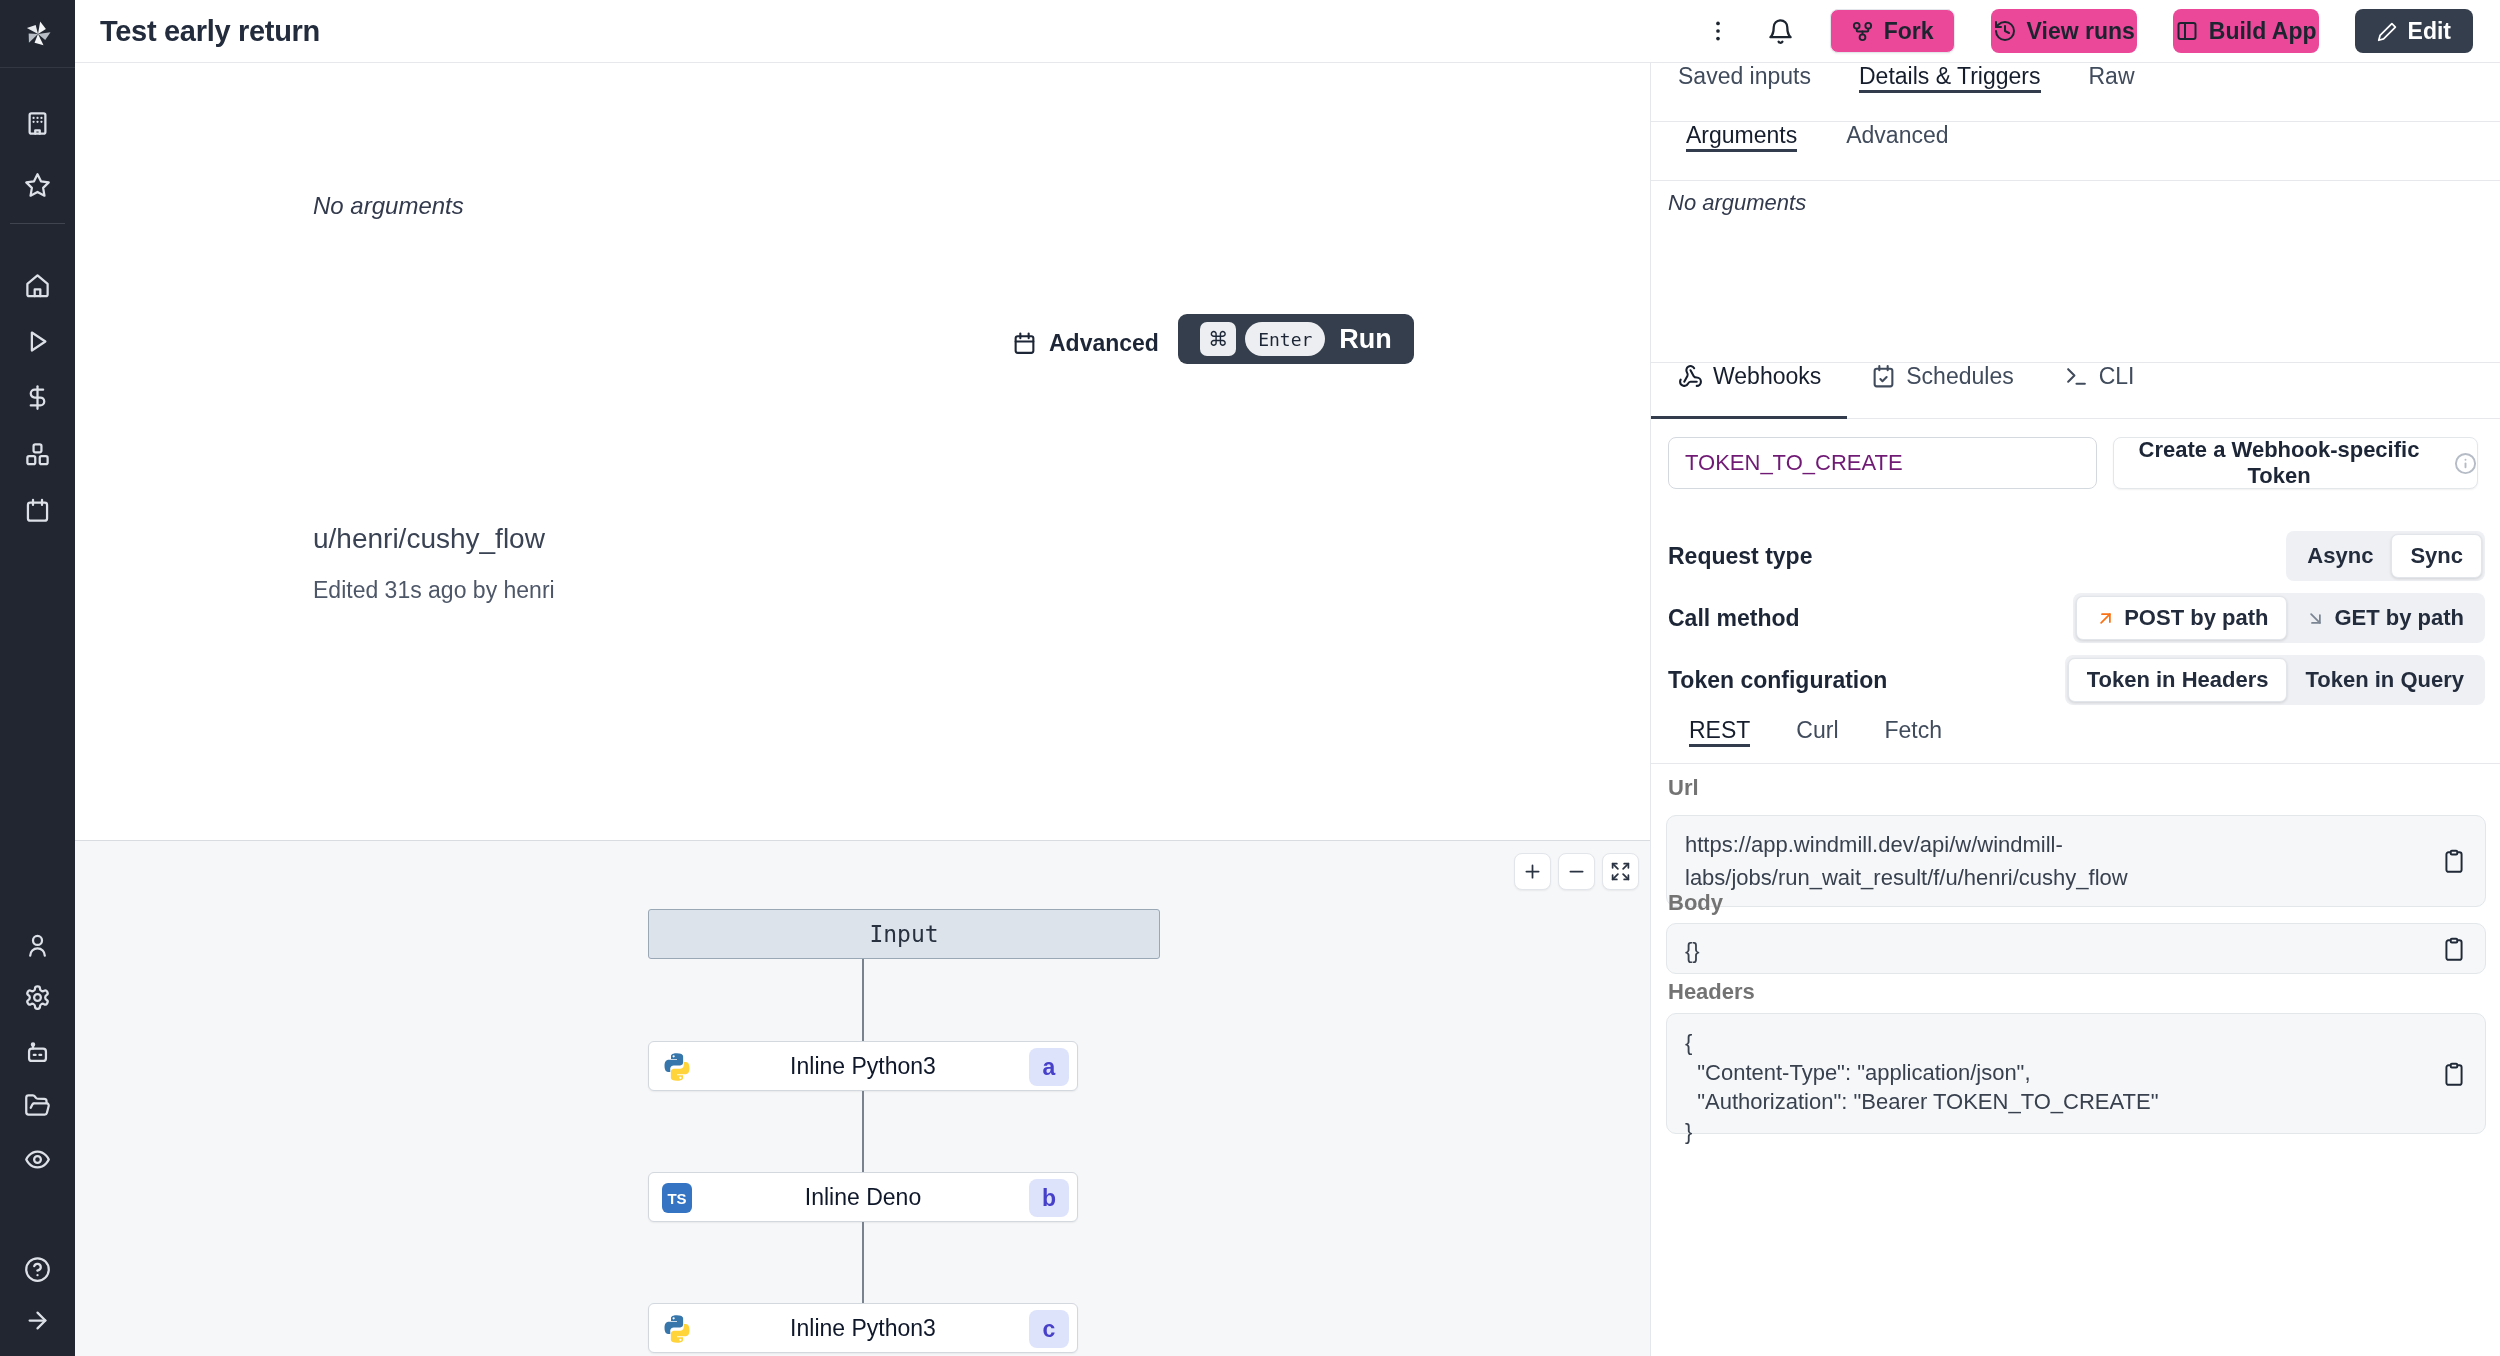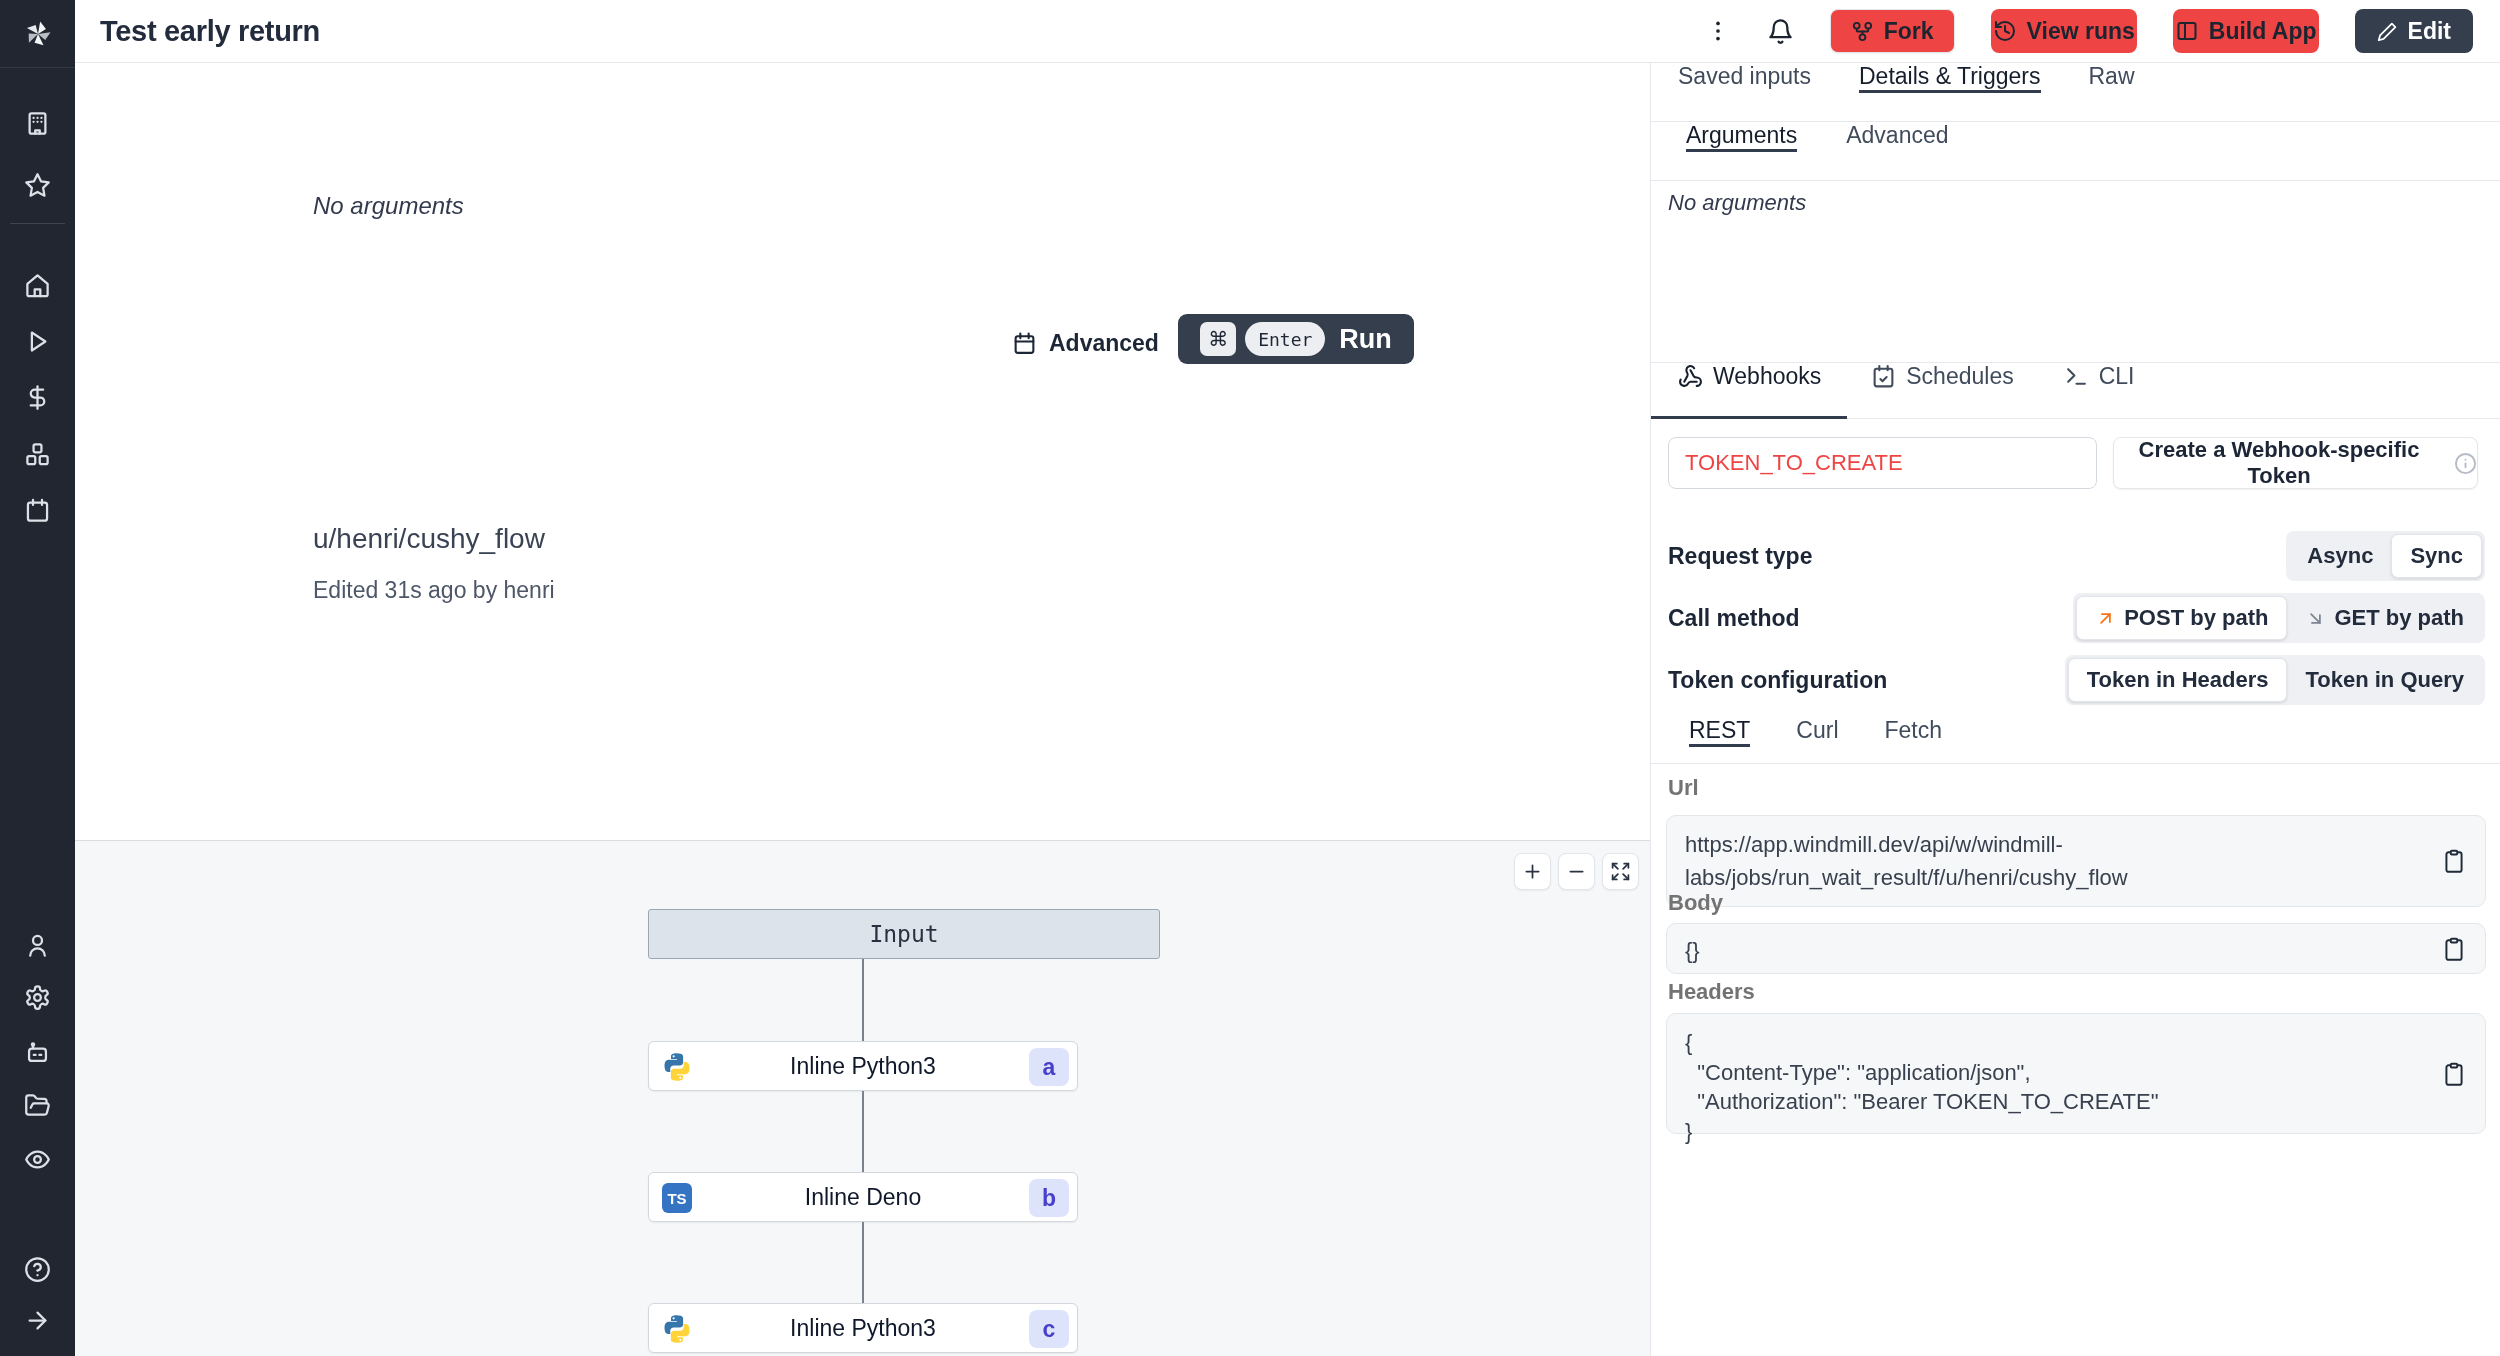--- a/index.html
+++ b/index.html
@@ -12,21 +12,21 @@
   .sidebar { position:absolute; left:0; top:0; width:75px; height:1356px; background:#212631; z-index:5; }
   .logo-box { position:absolute; left:0; top:0; width:75px; height:68px; display:flex; align-items:center; justify-content:center; border-bottom:1px solid rgba(255,255,255,.08); cursor:pointer; }
   .side-ic { position:absolute; left:0; width:75px; height:38px; display:flex; align-items:center; justify-content:center; color:#dde1e7; cursor:pointer; }
   .side-div { position:absolute; left:10px; right:10px; height:1px; background:rgba(255,255,255,.14); }
 
   
   .topbar { position:absolute; left:75px; top:0; width:2425px; height:63px; background:#fff; border-bottom:1px solid #e6e8eb; display:flex; align-items:center; padding:0 27px 0 25px; }
   .tb-title { font-size:29px; font-weight:700; color:#232c3d; letter-spacing:-.3px; }
   .tb-right { margin-left:auto; display:flex; align-items:center; gap:36px; }
   .icon-btn { color:#1c2430; cursor:pointer; background:none; border:none; display:flex; align-items:center; }
-  .btn { display:flex; align-items:center; gap:10px; height:44px; font-size:23px; font-weight:600; color:#1c2430; cursor:pointer; background:#ef4444; border:none; border-radius:8px; }
+  .btn { display:flex; align-items:center; gap:10px; height:44px; font-size:23px; font-weight:600; color:#1c2430; cursor:pointer; background:#ec4899; border:none; border-radius:8px; }
   .btn.bordered { border:1px solid #e3e6ea; padding:0 20px; box-shadow:0 1px 2px rgba(0,0,0,.05); }
   .btn.ghost { padding:0 2px; }
   .btn.dark { background:#343e4d; color:#fff; padding:0 22px; }
 
   
   .run-section { position:absolute; left:75px; top:63px; width:1575px; height:777px; background:#fff; }
   .no-args-main { position:absolute; left:238px; top:129px; font-size:24px; font-style:italic; color:#333a4d; }
   .advanced-btn { position:absolute; left:937px; top:257px; height:46px; display:flex; align-items:center; gap:12px; font-size:23px; font-weight:600; color:#1d2636; cursor:pointer; background:none; border:none; }
   .run-btn { position:absolute; left:1103px; top:251px; width:236px; height:50px; background:#343e4d; border-radius:9px; display:flex; align-items:center; justify-content:center; gap:9px; cursor:pointer; border:none; }
   .key-chip { height:34px; min-width:34px; padding:0 8px; background:#edeef1; border-radius:7px; display:flex; align-items:center; justify-content:center; font-size:20px; color:#1d2636; }
@@ -51,21 +51,21 @@
   .rp { position:absolute; left:1650px; top:63px; width:850px; height:1293px; background:#fff; border-left:1px solid #e4e7eb; }
   .tabrow { position:absolute; left:0; width:850px; display:flex; align-items:flex-start; border-bottom:1px solid #e6e8eb; }
   .tab { display:flex; align-items:center; gap:10px; font-size:23px; color:#404b5c; cursor:pointer; border-bottom:3px solid transparent; margin-bottom:-1px; }
   .tab.active { color:#161e2d; border-bottom-color:#323c4d; }
   .tabrow1 { top:0; height:59px; padding-left:27px; gap:48px; }
   .tabrow2 { top:59px; height:59px; padding-left:35px; gap:49px; }
   .no-args-panel { position:absolute; left:17px; top:127px; font-size:22px; font-style:italic; color:#333a4d; }
   .trigger-top { position:absolute; left:0; top:299px; width:850px; height:1px; background:#e6e8eb; }
   .tabrow3 { top:300px; height:56px; padding-left:27px; gap:50px; }
   .wh-underline { position:absolute; left:0; top:353px; width:196px; height:3px; background:#323c4d; }
-  .token-input { position:absolute; left:17px; top:374px; width:429px; height:52px; border:1px solid #d4d9df; border-radius:8px; padding:0 16px; font-size:22px; color:#ef4444; font-family:"Liberation Sans","DejaVu Sans",sans-serif; background:#fff; }
+  .token-input { position:absolute; left:17px; top:374px; width:429px; height:52px; border:1px solid #d4d9df; border-radius:8px; padding:0 16px; font-size:22px; color:#701a75; font-family:"Liberation Sans","DejaVu Sans",sans-serif; background:#fff; }
   .create-token-btn { position:absolute; left:462px; top:374px; width:365px; height:52px; background:#fff; border:1px solid #e4e7ea; border-radius:8px; box-shadow:0 1px 2px rgba(0,0,0,.06); display:flex; align-items:center; justify-content:center; gap:10px; font-size:22px; font-weight:600; color:#1d2636; cursor:pointer; }
   .cfg-row { position:absolute; left:17px; width:817px; height:52px; display:flex; align-items:center; }
   .cfg-label { font-size:23px; font-weight:600; color:#1d2636; }
   .seg { margin-left:auto; display:flex; background:#eef0f3; border-radius:8px; padding:3px; }
   .seg-opt { display:flex; align-items:center; gap:8px; padding:0 18px; height:44px; font-size:22px; font-weight:600; color:#232c3c; border-radius:7px; cursor:pointer; }
   .seg-opt.selected { background:#fff; border:1px solid #e2e5ea; box-shadow:0 1px 3px rgba(0,0,0,.13); }
   .tabrow4 { top:654px; height:47px; padding-left:38px; gap:46px; }
   .fld-label { position:absolute; left:17px; font-size:22px; font-weight:700; color:#737373; }
   .code-box { position:absolute; left:15px; width:820px; background:#f5f7f9; border:1px solid #e3e7ea; border-radius:10px; padding:12px 80px 12px 18px; font-size:22px; color:#39414f; line-height:1.5; }
   .code-box pre { font-family:"Liberation Sans","DejaVu Sans",sans-serif; white-space:pre-wrap; word-break:normal; line-height:1.35; }

